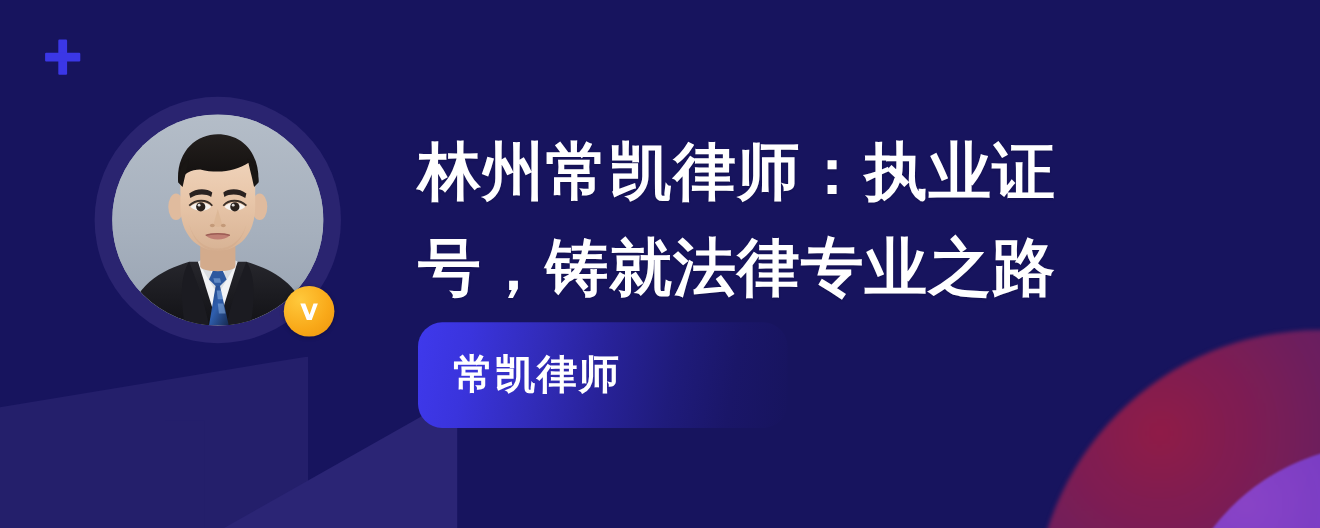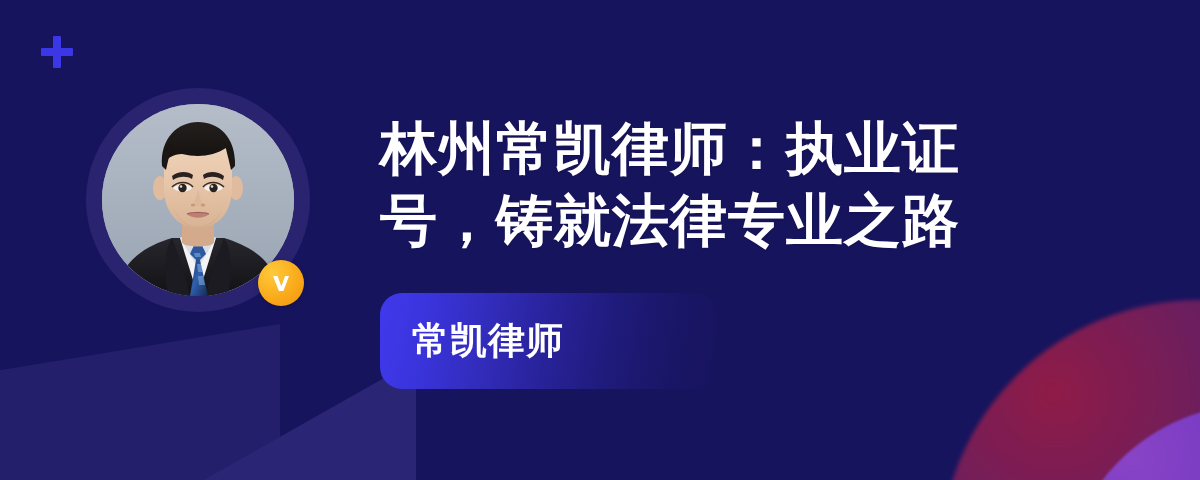--- a/index.html
+++ b/index.html
@@ -159,21 +159,21 @@
   .content {
     position: absolute;
     left: 380px;
     top: 112px;
     width: 640px;
   }
   .headline {
     margin: 0;
     color: #ffffff;
     font-size: 57px;
-    line-height: 72px;
+    line-height: 88px;
     font-weight: bold;
     letter-spacing: 1px;
     white-space: pre-wrap;
     text-shadow: 0 1px 2px rgba(0,0,0,0.18);
   }
 
   .cta-button {
     position: absolute;
     left: 380px;
     top: 293px;

